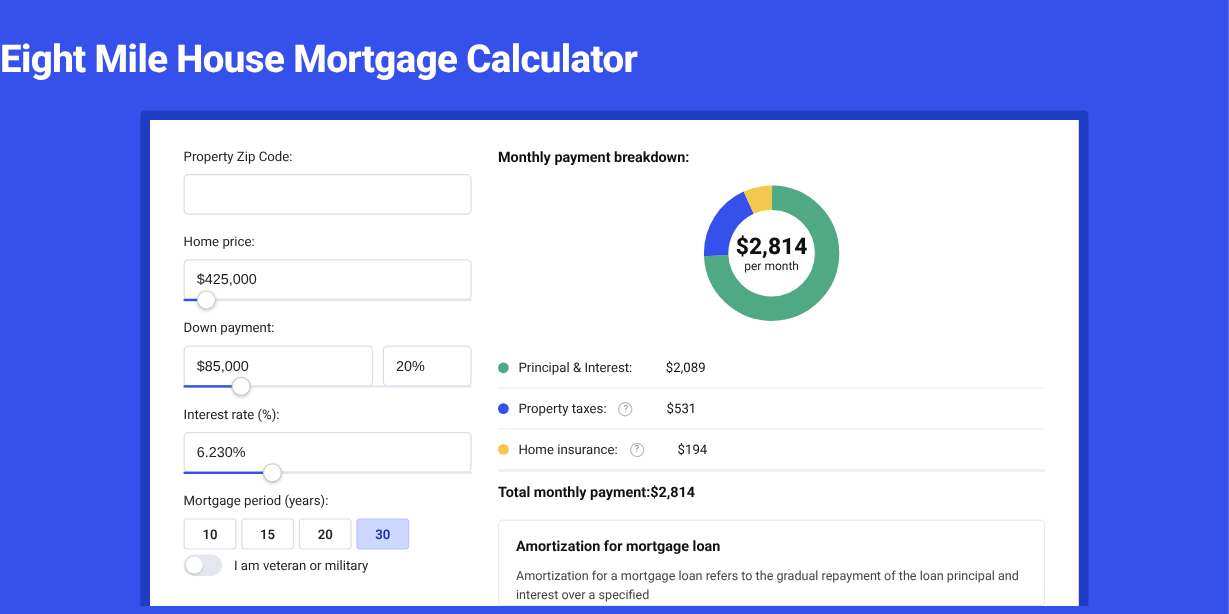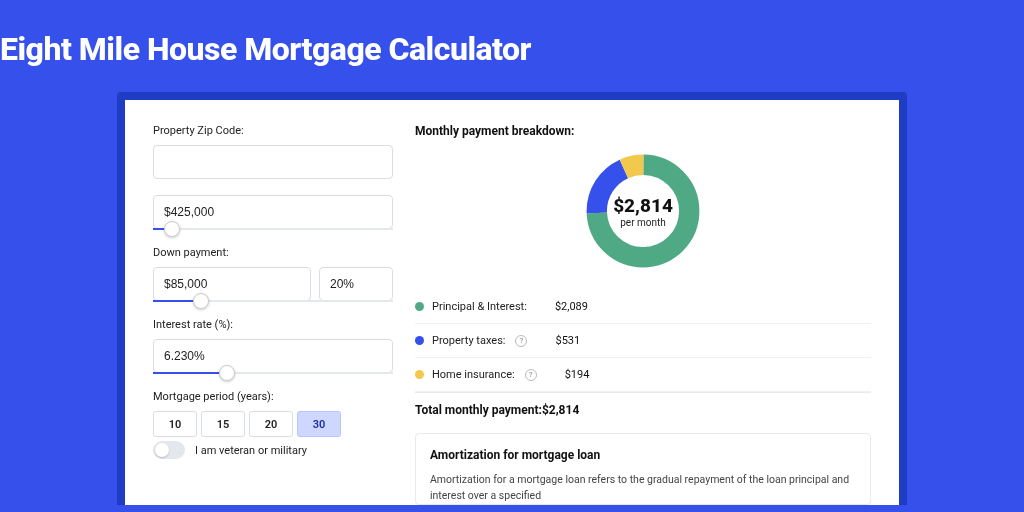--- a/index.html
+++ b/index.html
@@ -135,20 +135,21 @@
 <div class="card">
 
   <div class="left-col">
 
     <div class="field-block">
       <label class="field-label">Property Zip Code:</label>
       <input class="text-input" value="" style="">
     </div>
 
     <div class="field-block">
+      <label class="field-label">Home price:</label>
       <input class="text-input" value="$425,000" style="">
       <div class="slider-track">
         <div class="slider-fill" style="width:8%"></div>
         <div class="slider-thumb" style="left:8%"></div>
       </div>
     </div>
 
     <div class="field-block">
       <label class="field-label">Down payment:</label>
       <div class="dp-row">

